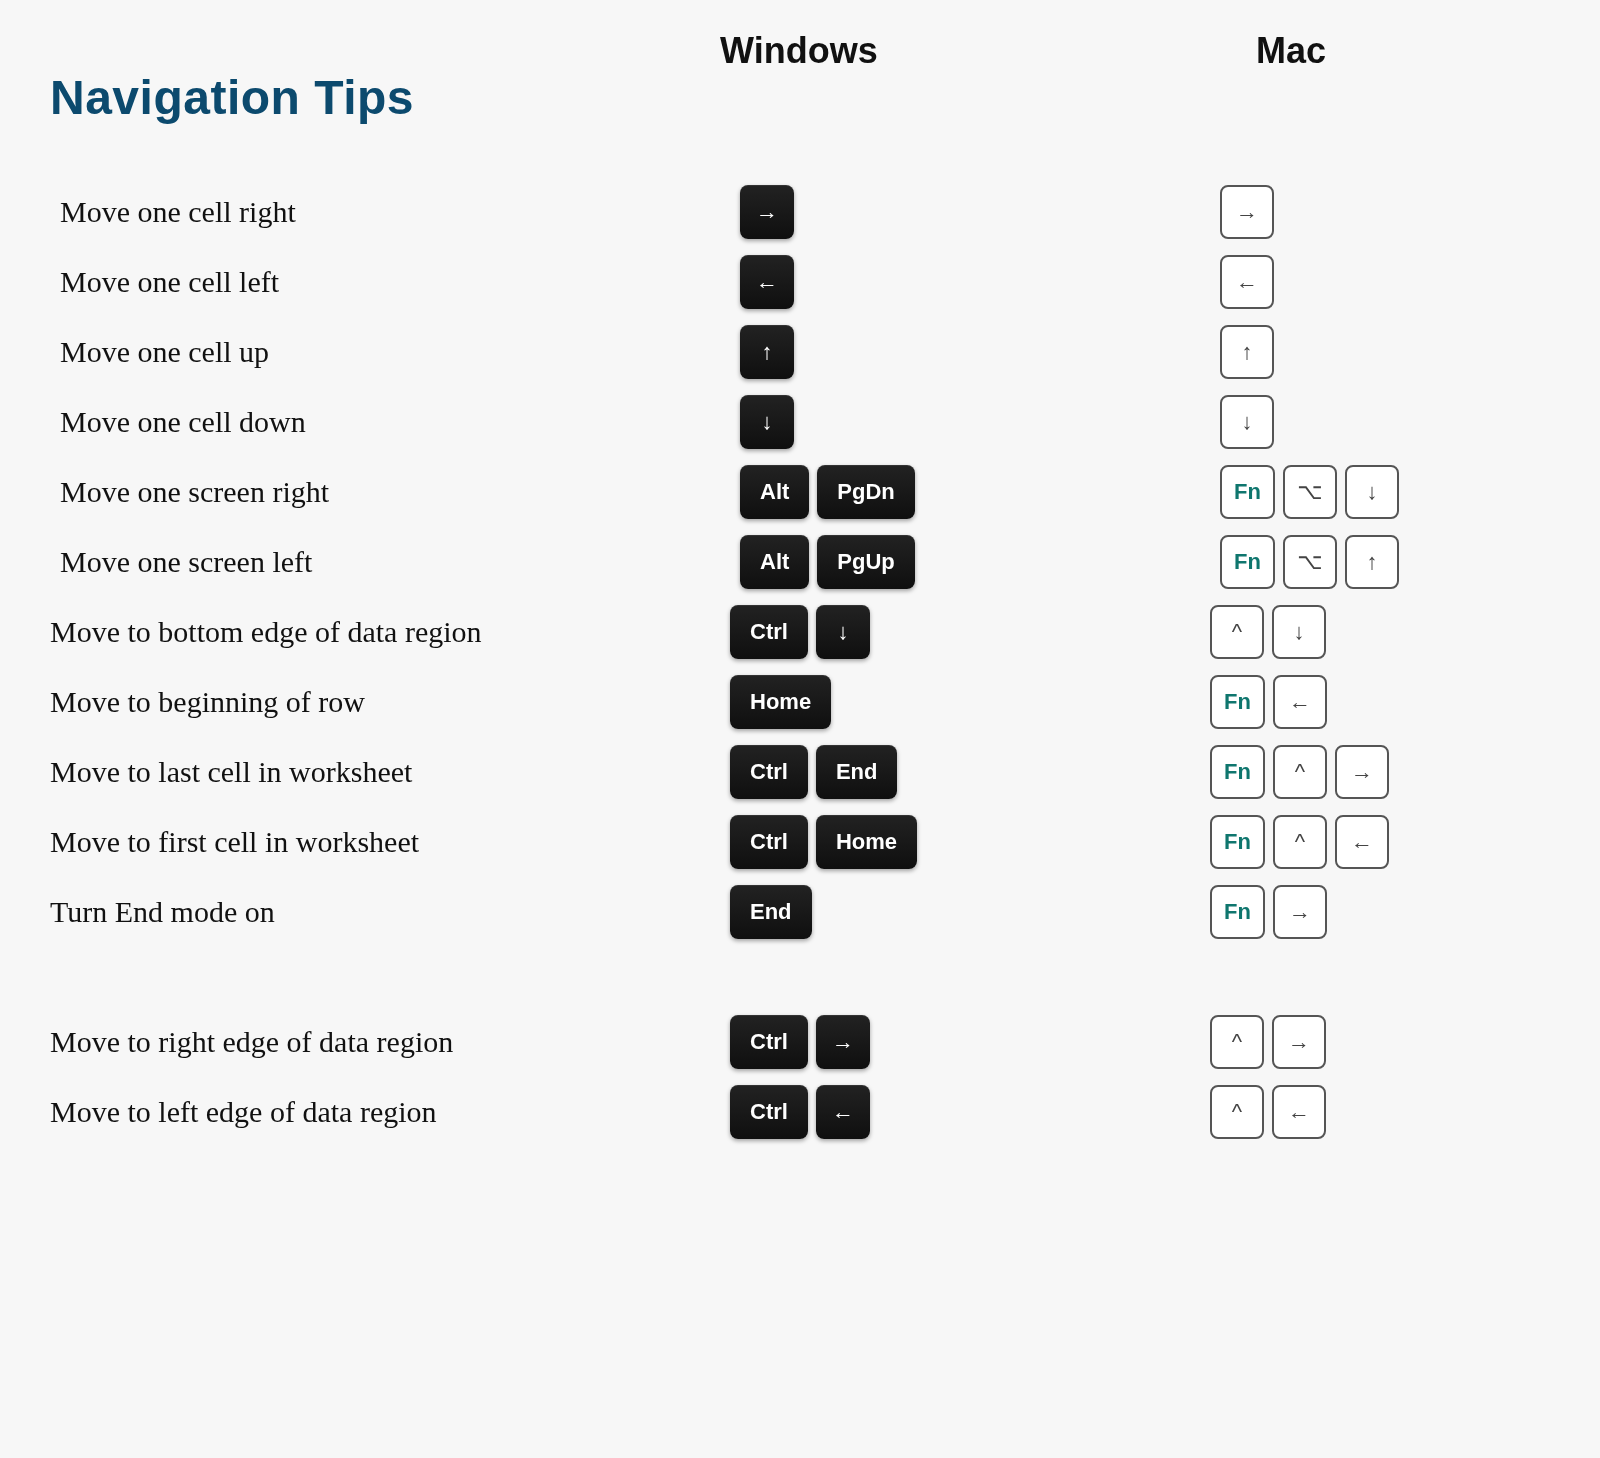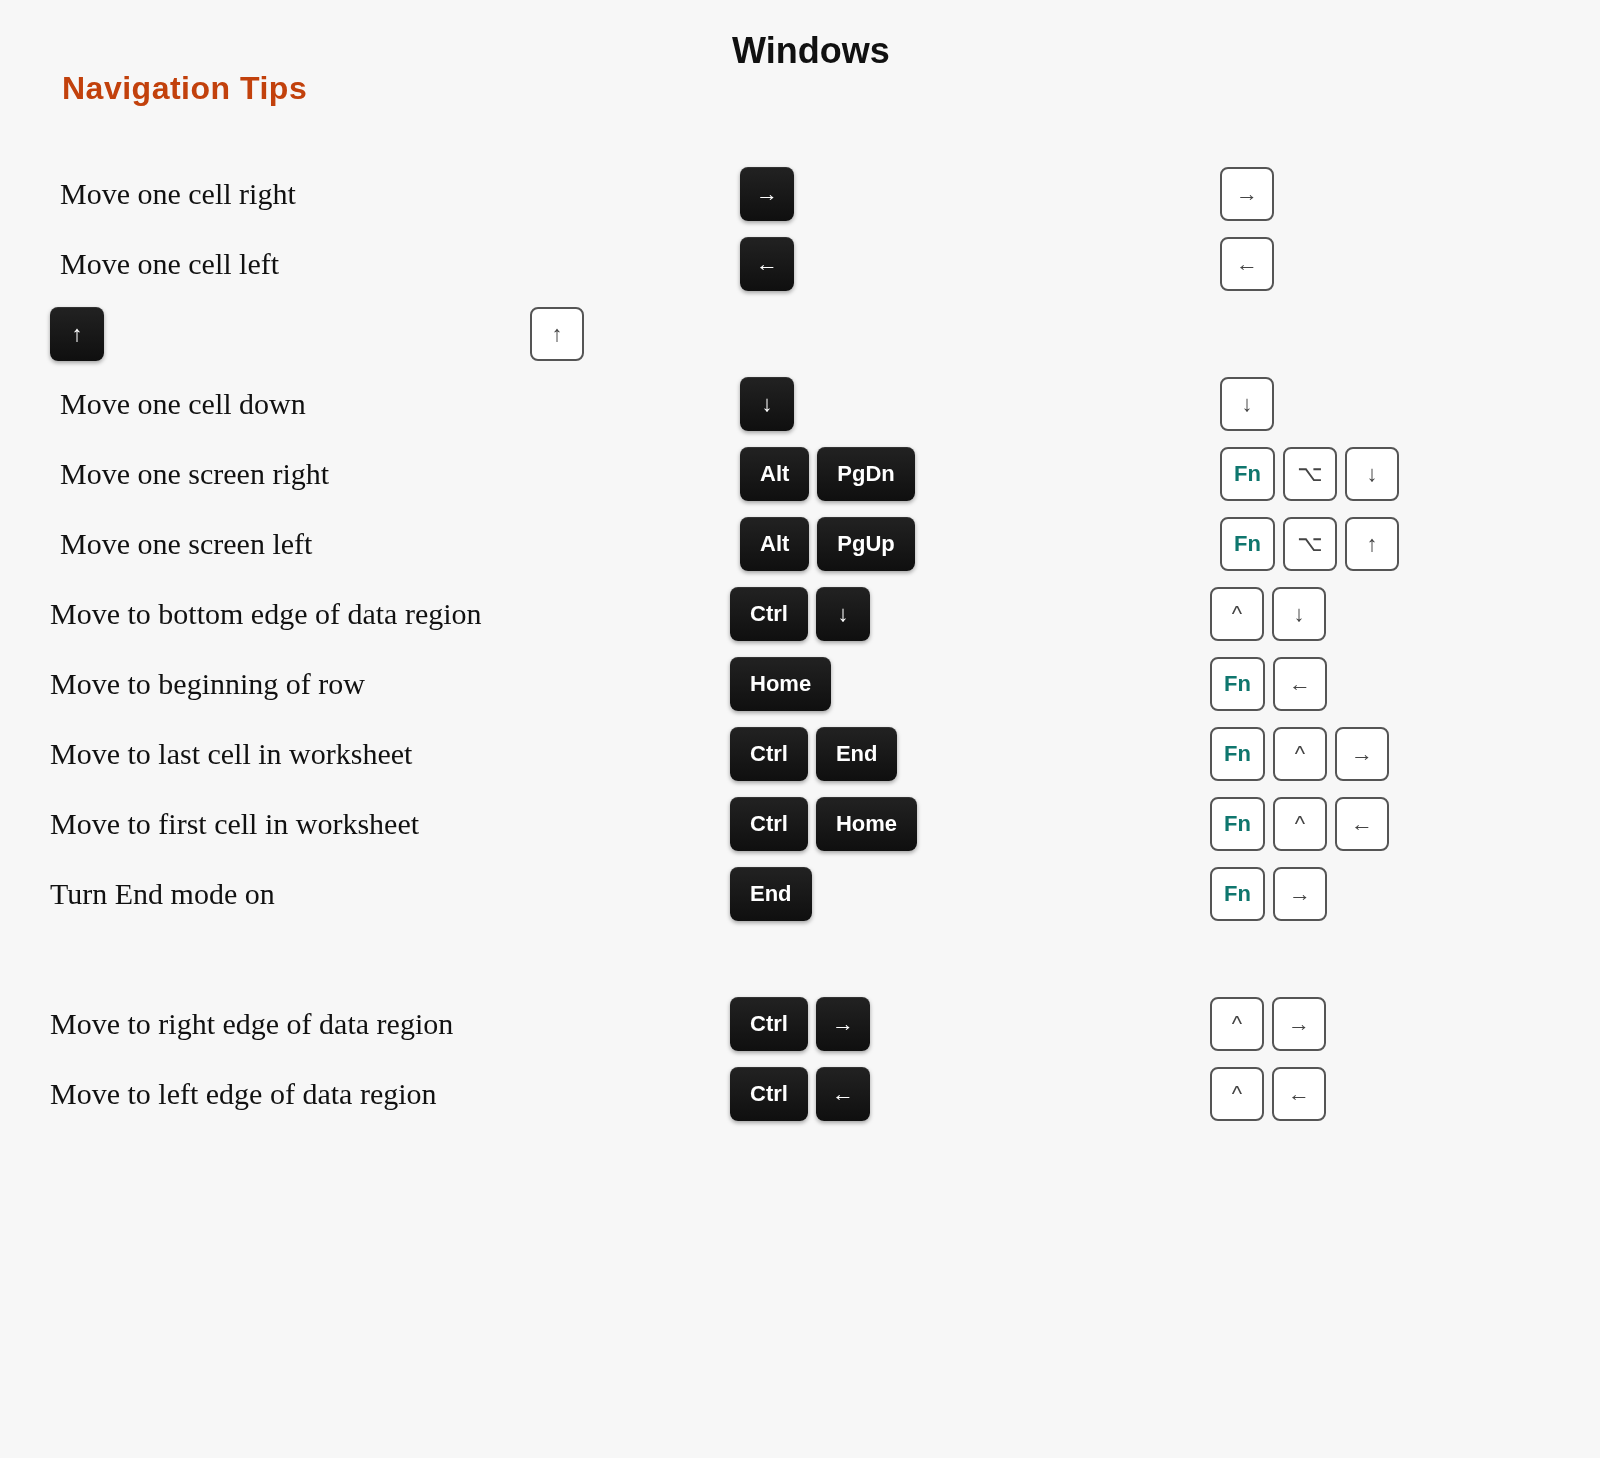--- a/index.html
+++ b/index.html
@@ -14,25 +14,25 @@
     min-height: 1458px;
     box-sizing: border-box;
     padding: 30px 50px 80px 50px;
   }
   .header-row {
     display: flex;
     align-items: flex-start;
   }
   .title {
     font-family: Verdana, Geneva, Tahoma, sans-serif;
-    font-size: 32px;
-    font-weight: 700;
-    color: #c2410c;
+    font-size: 48px;
+    font-weight: 700;
+    color: #0c4a6e;
     letter-spacing: 0.5px;
-    margin: 40px 0 40px 12px;
+    margin: 40px 0 40px 0;
     flex: 0 0 640px;
   }
   .col-headers {
     display: flex;
     gap: 16px;
     margin-top: 0;
   }
   .col-header {
     font-family: Verdana, Geneva, Tahoma, sans-serif;
     font-size: 36px;
@@ -118,20 +118,21 @@
 </style>
 </head>
 <body>
 
 <div class="page">
 
   <div class="header-row">
     <div class="title">Navigation Tips</div>
     <div class="col-headers">
       <div class="col-header win">Windows</div>
+      <div class="col-header mac">Mac</div>
     </div>
   </div>
 
   <div class="grid" id="grid">
       <div class="row">
         <div class="label-cell indent">Move one cell right</div>
         <div class="win-cell">
           <span class="kdark sq">→</span>
         </div>
         <div class="mac-cell">
@@ -141,20 +142,21 @@
       <div class="row">
         <div class="label-cell indent">Move one cell left</div>
         <div class="win-cell">
           <span class="kdark sq">←</span>
         </div>
         <div class="mac-cell">
           <span class="klight sq thin">←</span>
         </div>
       </div>
       <div class="row">
+        <div class="label-cell indent">Move one cell up</div>
         <div class="win-cell">
           <span class="kdark sq">↑</span>
         </div>
         <div class="mac-cell">
           <span class="klight sq thin">↑</span>
         </div>
       </div>
       <div class="row">
         <div class="label-cell indent">Move one cell down</div>
         <div class="win-cell">

